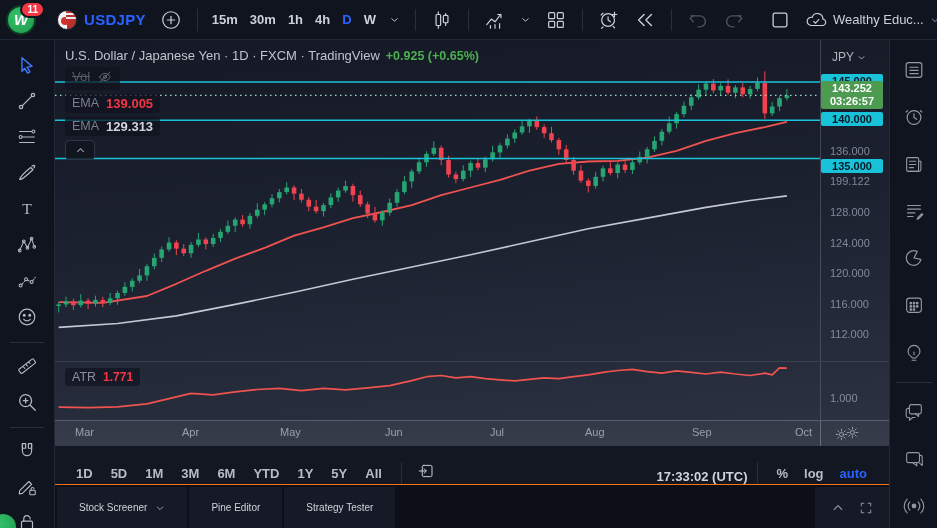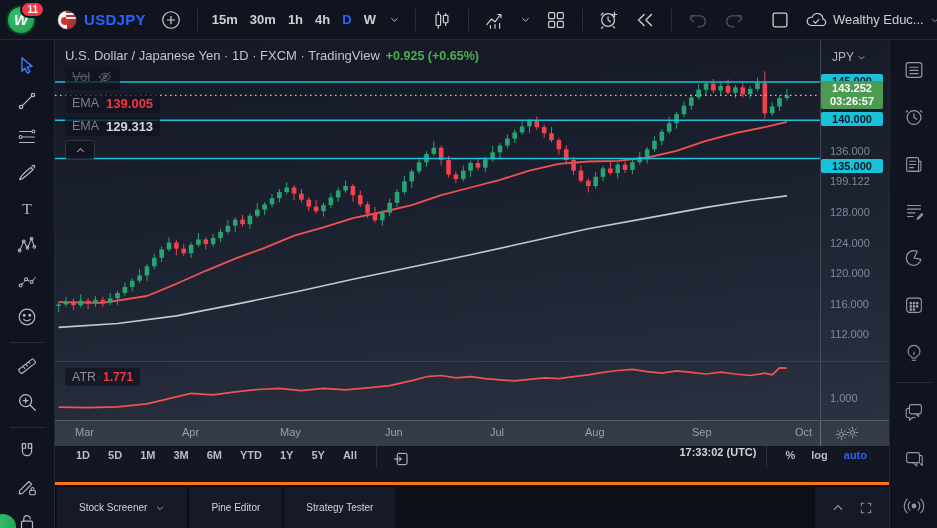--- a/index.html
+++ b/index.html
@@ -76,22 +76,22 @@
   .vol-txt{color:#555a66;text-decoration:line-through;font-size:13px;}
   .ema-lbl{color:#7a7f8b;font-size:12.5px;}
   .ema-val-fast{color:#f23645;font-weight:bold;font-size:13px;}
   .ema-val-slow{color:#d1d4dc;font-weight:bold;font-size:13px;}
   #lg-collapse{width:30px;height:20px;background:rgba(16,20,30,.85);border:1px solid #2f3545;border-radius:4px;
       display:flex;align-items:center;justify-content:center;color:#9aa0ac;cursor:pointer;margin-top:3px;}
   .atr-lbl{color:#8b909c;font-size:12.5px;}
   .atr-val{color:#f23645;font-weight:bold;font-size:12px;}
   #atr-legend{left:65px;top:368px;z-index:10;}
   
-  #btoolbar{left:55px;top:446px;width:834px;height:39px;background:#131722;border-bottom:3px solid #f97316;
-        display:flex;align-items:flex-start;padding:0 14px;z-index:20;font-size:11px;}
+  #btoolbar{left:55px;top:446px;width:834px;height:39px;background:#131722;border-bottom:1px solid #f97316;
+        display:flex;align-items:flex-end;padding:0 14px;z-index:20;font-size:13px;}
   .rng{padding:3px 7px;margin-right:4px;color:#b8bcc6;font-weight:600;border-radius:3px;cursor:pointer;}
   #clock{margin-left:auto;color:#d1d4dc;font-weight:600;cursor:pointer;}
   .scale-mode{padding:3px 8px;color:#b8bcc6;font-weight:600;cursor:pointer;}
   .scale-mode.blue{color:#2962ff;}
   
   #btabs{left:55px;top:485px;width:834px;height:43px;background:#0c0f17;display:flex;align-items:stretch;
          gap:2px;padding:2px 0 0 2px;z-index:20;}
   .btab{background:#151a26;display:flex;align-items:center;gap:8px;padding:0 22px;font-size:10px;
         color:#ced2db;cursor:pointer;flex:none;}
   #btabs-right{margin-left:auto;display:flex;align-items:center;gap:14px;background:#151a26;padding:0 16px;color:#8b909c;}

